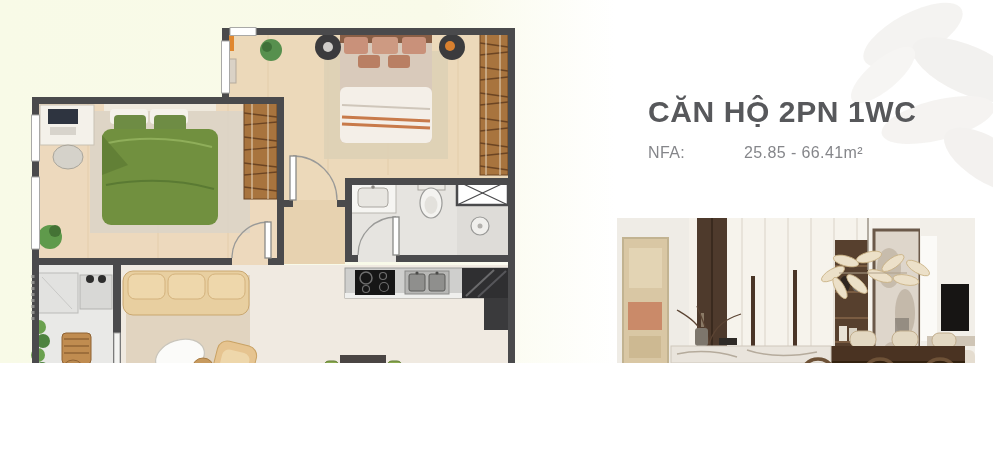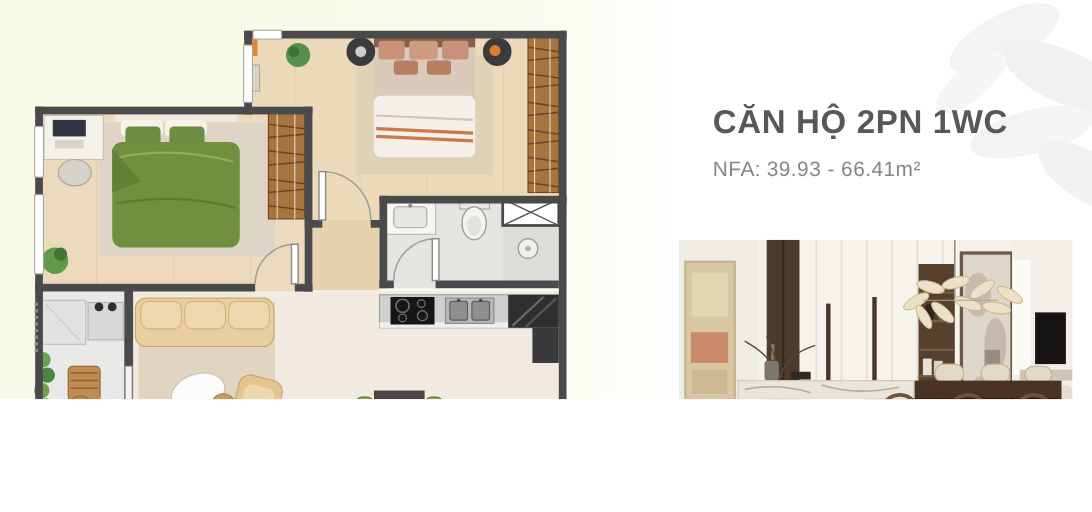--- a/index.html
+++ b/index.html
@@ -9,22 +9,22 @@
     font-family:"Liberation Sans",sans-serif;
   }
   .watermark{position:absolute;top:0;right:0;width:230px;height:210px;pointer-events:none;}
   .plan{position:absolute;left:28px;top:25px;width:490px;height:410px;}
   .photo{position:absolute;left:617px;top:218px;width:358px;height:202px;}
   .info{position:absolute;left:648px;top:96px;width:320px;}
   .title{
     font-size:30px;font-weight:700;color:#57585b;letter-spacing:.6px;
     line-height:1.05;margin:0 0 16px 0;
   }
-  .spec-row{display:flex;align-items:baseline;font-size:19px;color:#85868a;
-    letter-spacing:.4px;margin-bottom:7px;}
+  .spec-row{display:flex;align-items:baseline;font-size:16px;color:#85868a;
+    letter-spacing:.4px;margin-bottom:7px;gap:47px;}
   .spec-label{width:49px;}
   .spec-value{}
 </style>
 </head>
 <body>
 
 <div class="stage">
 
   <svg class="watermark" viewBox="0 0 230 210" aria-hidden="true">
     <g opacity="0.55">
@@ -290,21 +290,21 @@
       <rect x="365" y="192" width="6" height="38" fill="#ffffff" stroke="#8a8a88"></rect>
       <path d="M 425 400 A 52 52 0 0 1 477 348"></path>
       <rect x="474" y="348" width="6" height="52" fill="#ffffff" stroke="#8a8a88"></rect>
     </g>
   </svg>
 
   <div class="info">
     <h1 class="title">CĂN HỘ 2PN 1WC</h1>
     <div class="spec-row">
       <span class="spec-label">NFA:</span>
-      <span class="spec-value">39.93 - 66.41m²</span>
+      <span class="spec-value">25.85 - 66.41m²</span>
     </div>
   </div>
 
   <svg class="photo" viewBox="0 0 358 202">
     <rect x="0" y="0" width="358" height="202" fill="#f5f1ea"></rect>
     <rect x="0" y="188" width="358" height="14" fill="#e8dfce"></rect>
 
     <rect x="0" y="0" width="72" height="190" fill="#efece6"></rect>
     <g>
       <rect x="6" y="20" width="45" height="132" fill="#d9c7a4" stroke="#c2b391" stroke-width="2"></rect>

